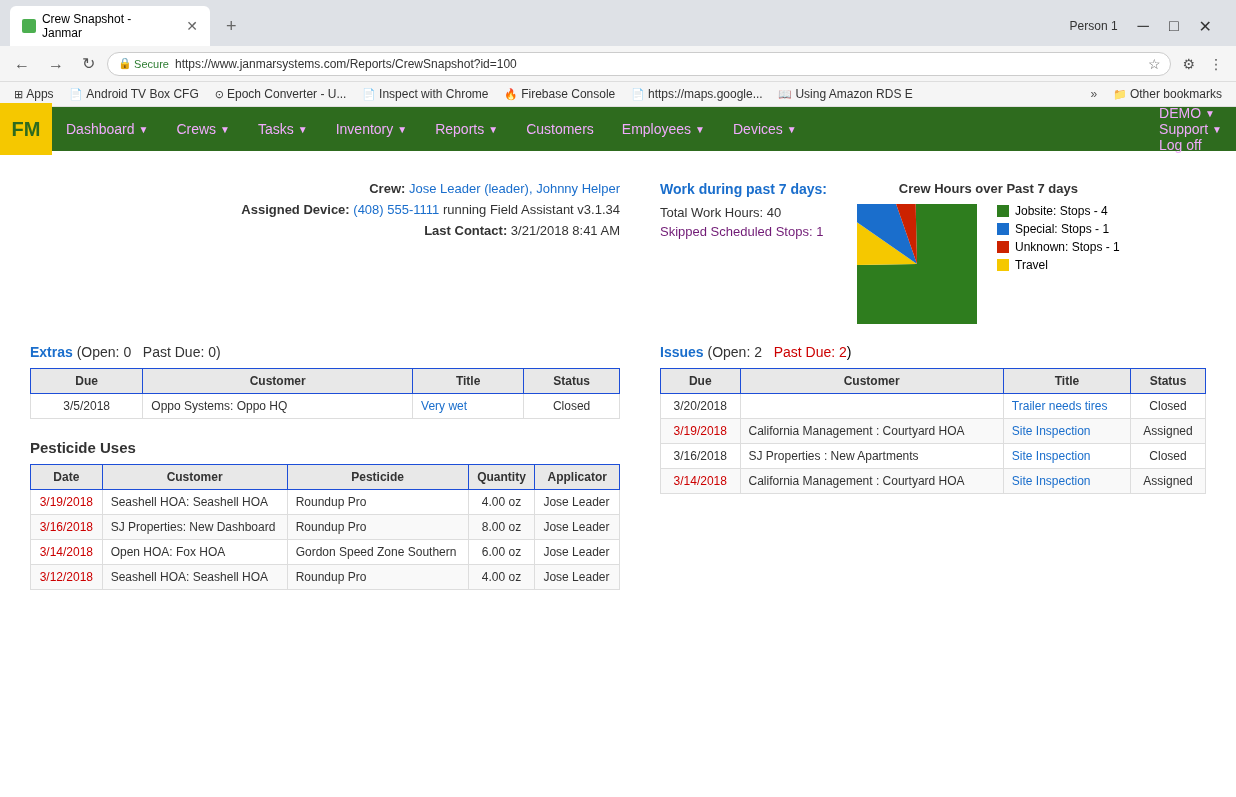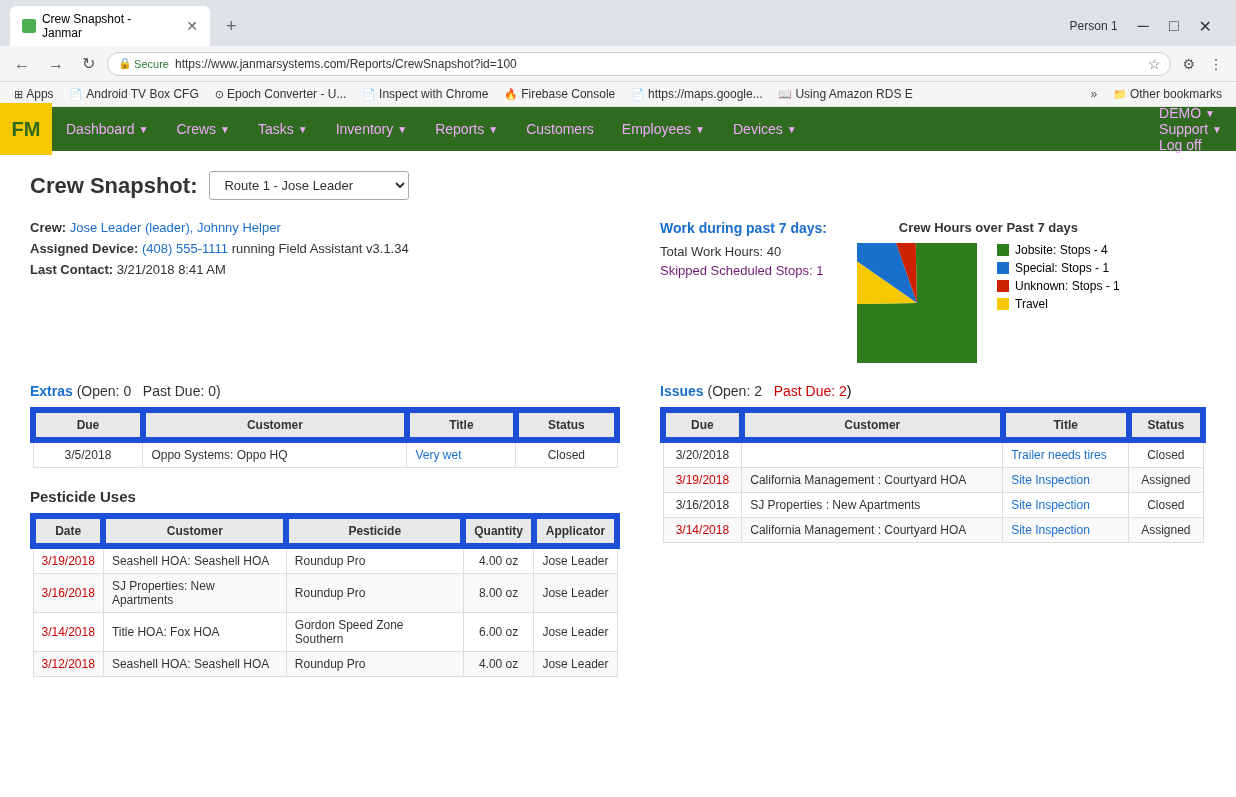--- a/index.html
+++ b/index.html
@@ -35,21 +35,21 @@
     .nav-item .arrow { margin-left: 4px; font-size: 10px; }
     .nav-right { margin-left: auto; display: flex; align-items: flex-start; flex-direction: column; }
 
     
     .page-content { padding: 20px 30px; background: #fff; min-height: 560px; }
 
     .page-title-row { display: flex; align-items: center; gap: 12px; margin-bottom: 20px; }
     .page-title { font-size: 22px; color: #333; }
     .route-select { padding: 5px 30px 5px 10px; border: 1px solid #aaa; border-radius: 3px; font-size: 13px; background: #fff; color: #333; min-width: 200px; cursor: pointer; }
 
-    .crew-info { margin-bottom: 14px; }
+    .crew-info { margin-bottom: 14px; text-align: right; }
     .crew-info p { margin-bottom: 6px; font-size: 13px; }
     .crew-label { font-weight: bold; color: #333; }
     .crew-value { color: #1a6ecc; }
     .crew-text { color: #333; }
     .crew-phone { color: #1a6ecc; }
 
     
     .two-col { display: flex; gap: 40px; margin-top: 10px; }
     .left-col { flex: 0 0 590px; }
     .right-col { flex: 1; }
@@ -69,21 +69,21 @@
     .legend-color { width: 12px; height: 12px; flex-shrink: 0; }
 
     
     .section-header { font-size: 14px; margin-bottom: 8px; }
     .section-header .section-title { color: #1a6ecc; font-weight: bold; }
     .section-header .section-meta { color: #333; }
     .section-header .alert-text { color: #cc0000; }
 
     
     .data-table { width: 100%; border-collapse: collapse; font-size: 12px; margin-bottom: 20px; }
-    .data-table th { background: #e8e8e8; padding: 5px 8px; text-align: center; border: 6px solid #1d4ed8; font-weight: bold; color: #333; }
+    .data-table th { background: #e8e8e8; padding: 5px 8px; text-align: center; border: 1px solid #1d4ed8; font-weight: bold; color: #333; }
     .data-table td { padding: 5px 8px; border: 1px solid #ddd; color: #333; }
     .data-table td.link { color: #1a6ecc; cursor: pointer; }
     .data-table td.alert-date { color: #cc0000; }
     .data-table td.center { text-align: center; padding-left: 8px; }
     .data-table tr:nth-child(even) { background: #f9f9f9; }
 
     .pesticide-title { font-size: 15px; font-weight: bold; color: #333; margin: 15px 0 8px; }
 
     .window-controls { display: flex; align-items: center; gap: 4px; margin-left: auto; padding-right: 6px; }
     .win-btn { background: none; border: none; font-size: 16px; color: #333; cursor: pointer; padding: 2px 8px; }
@@ -174,26 +174,20 @@
     </nav>
     <div class="nav-right">
       <div class="nav-item">DEMO <span class="arrow">▼</span></div>
       <div class="nav-item">Support <span class="arrow">▼</span></div>
       <div class="nav-item">Log off</div>
     </div>
   </div>
 
   <div class="page-content">
 
-    <div class="page-title-row">
-      <h1 class="page-title">Crew Snapshot:</h1>
-      <select class="route-select">
-        <option>Route 1 - Jose Leader</option>
-      </select>
-    </div>
 
     <div class="two-col">
       <div class="left-col">
 
         <div class="crew-info">
           <p>
             <span class="crew-label">Crew:</span>
             <span class="crew-value">Jose Leader (leader), Johnny Helper</span>
           </p>
           <p>
@@ -303,28 +297,28 @@
           <tbody id="pesticide-body">
           <tr>
     <td class="center alert-date">3/19/2018</td>
     <td>Seashell HOA: Seashell HOA</td>
     <td>Roundup Pro</td>
     <td class="center">4.00 oz</td>
     <td>Jose Leader</td>
   </tr>
               <tr>
     <td class="center alert-date">3/16/2018</td>
-    <td>SJ Properties: New Apartments</td>
+    <td>SJ Properties: New Dashboard</td>
     <td>Roundup Pro</td>
     <td class="center">8.00 oz</td>
     <td>Jose Leader</td>
   </tr>
               <tr>
     <td class="center alert-date">3/14/2018</td>
-    <td>Title HOA: Fox HOA</td>
+    <td>Open HOA: Fox HOA</td>
     <td>Gordon Speed Zone Southern</td>
     <td class="center">6.00 oz</td>
     <td>Jose Leader</td>
   </tr>
               <tr>
     <td class="center alert-date">3/12/2018</td>
     <td>Seashell HOA: Seashell HOA</td>
     <td>Roundup Pro</td>
     <td class="center">4.00 oz</td>
     <td>Jose Leader</td>

